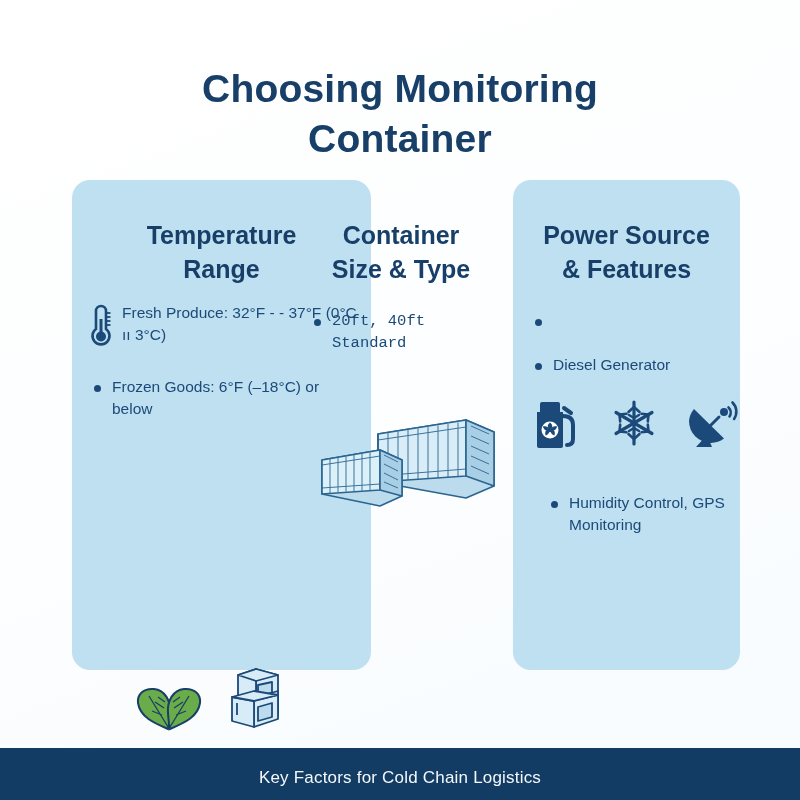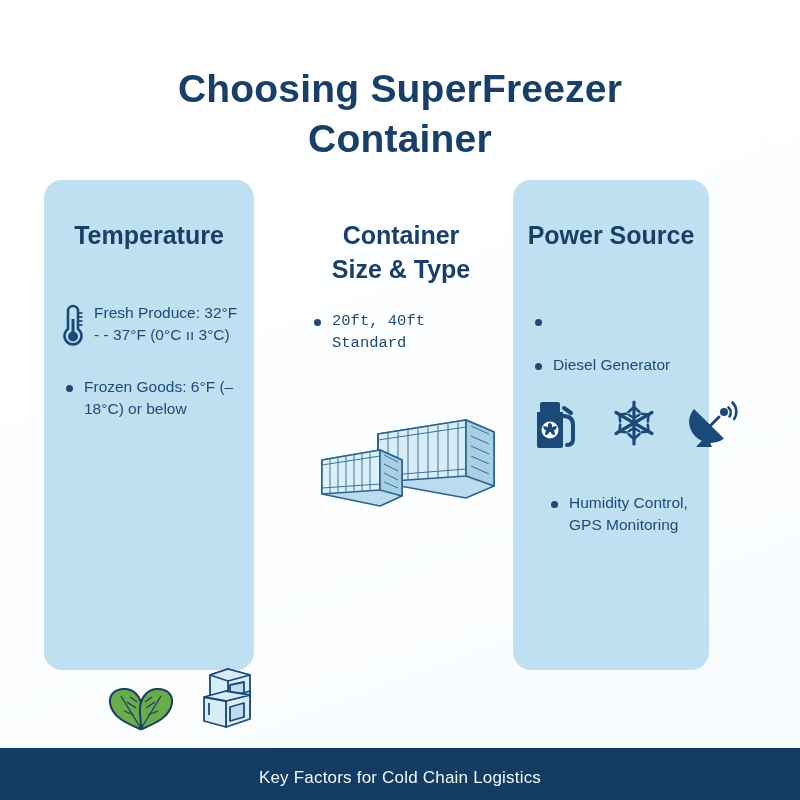--- a/index.html
+++ b/index.html
@@ -40,23 +40,23 @@
   
   .panel {
     position: absolute;
     top: 180px;
     height: 490px;
     border-radius: 18px;
   }
   .panel.tinted {
     background: #bfe0f1;
   }
-  #panel-temperature { left: 44px;  width: 210px; }
+  #panel-temperature { left: 72px;  width: 271px; padding-left: 28px; }
   #panel-container   { left: 292px; width: 218px; background: transparent; }
-  #panel-power       { left: 513px; width: 196px; }
+  #panel-power       { left: 513px; width: 227px; }
 
   .panel-heading {
     position: absolute;
     left: 0;
     right: 0;
     top: 38px;
     text-align: center;
     font-size: 25px;
     font-weight: bold;
     color: #173f68;
@@ -131,28 +131,29 @@
     letter-spacing: 0.2px;
     margin-top: 8px;
   }
 </style>
 </head>
 <body>
 
 <div id="infographic">
 
   <div id="title-block">
-    <div class="title-line">Choosing  SuperFreezer</div>
+    <div class="title-line">Choosing  Monitoring</div>
     <div class="title-line">Container</div>
   </div>
 
   <div class="panel tinted" id="panel-temperature">
 
     <div class="panel-heading">
       <div>Temperature</div>
+      <div>Range</div>
     </div>
 
     <div class="bullet-list" id="list-temperature">
 
       <div class="bullet-row">
         <span class="bullet-icon">
           <svg width="26" height="46" viewBox="0 0 26 46">
             <path d="M13 4 a5 5 0 0 1 5 5 v18 a8.5 8.5 0 1 1 -10 0 V9 a5 5 0 0 1 5 -5 z" fill="none" stroke="#1c4a78" stroke-width="2.6"></path>
             <circle cx="13" cy="34.5" r="5" fill="#1c4a78"></circle>
             <rect x="11.5" y="17" width="3" height="15" fill="#1c4a78"></rect>
@@ -249,20 +250,21 @@
           </g>
         </svg>
       </span>
     </div>
   </div>
 
   <div class="panel tinted" id="panel-power">
 
     <div class="panel-heading">
       <div>Power Source</div>
+      <div>&amp; Features</div>
     </div>
 
     <div class="bullet-list" id="list-power">
       <div class="bullet-row" style="margin-bottom:28px;">
         <span class="bullet-dot"></span>
       </div>
       <div class="bullet-row">
         <span class="bullet-dot"></span>
         <span class="bullet-text">Diesel Generator</span>
       </div>

